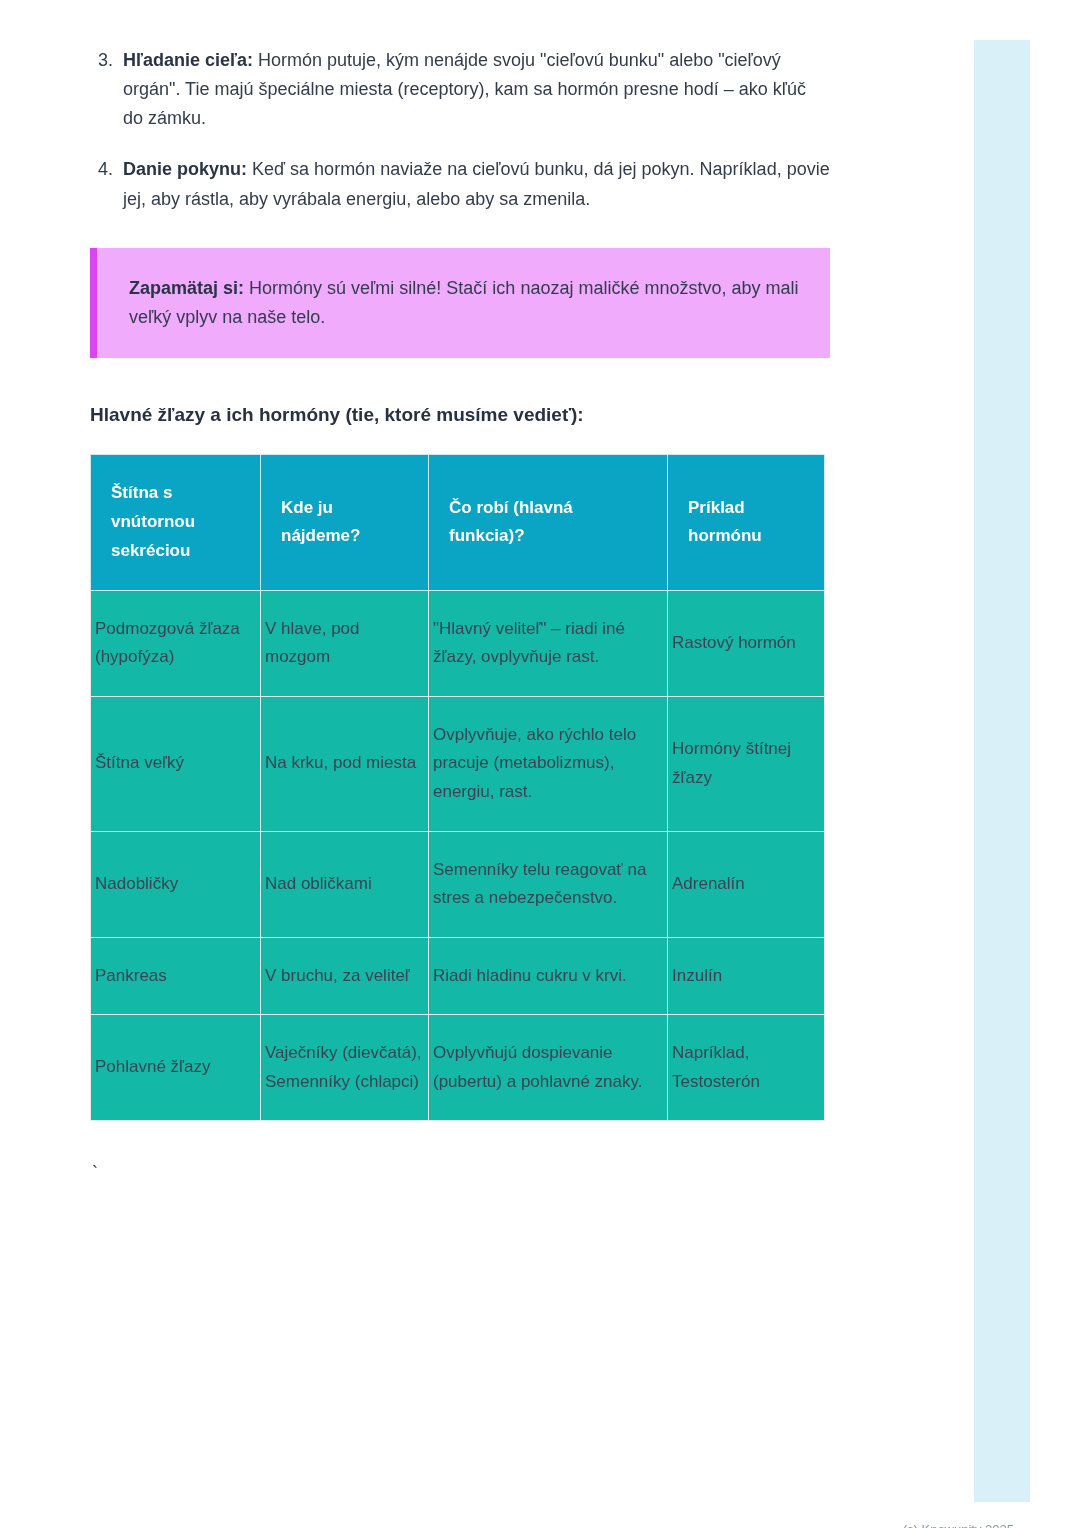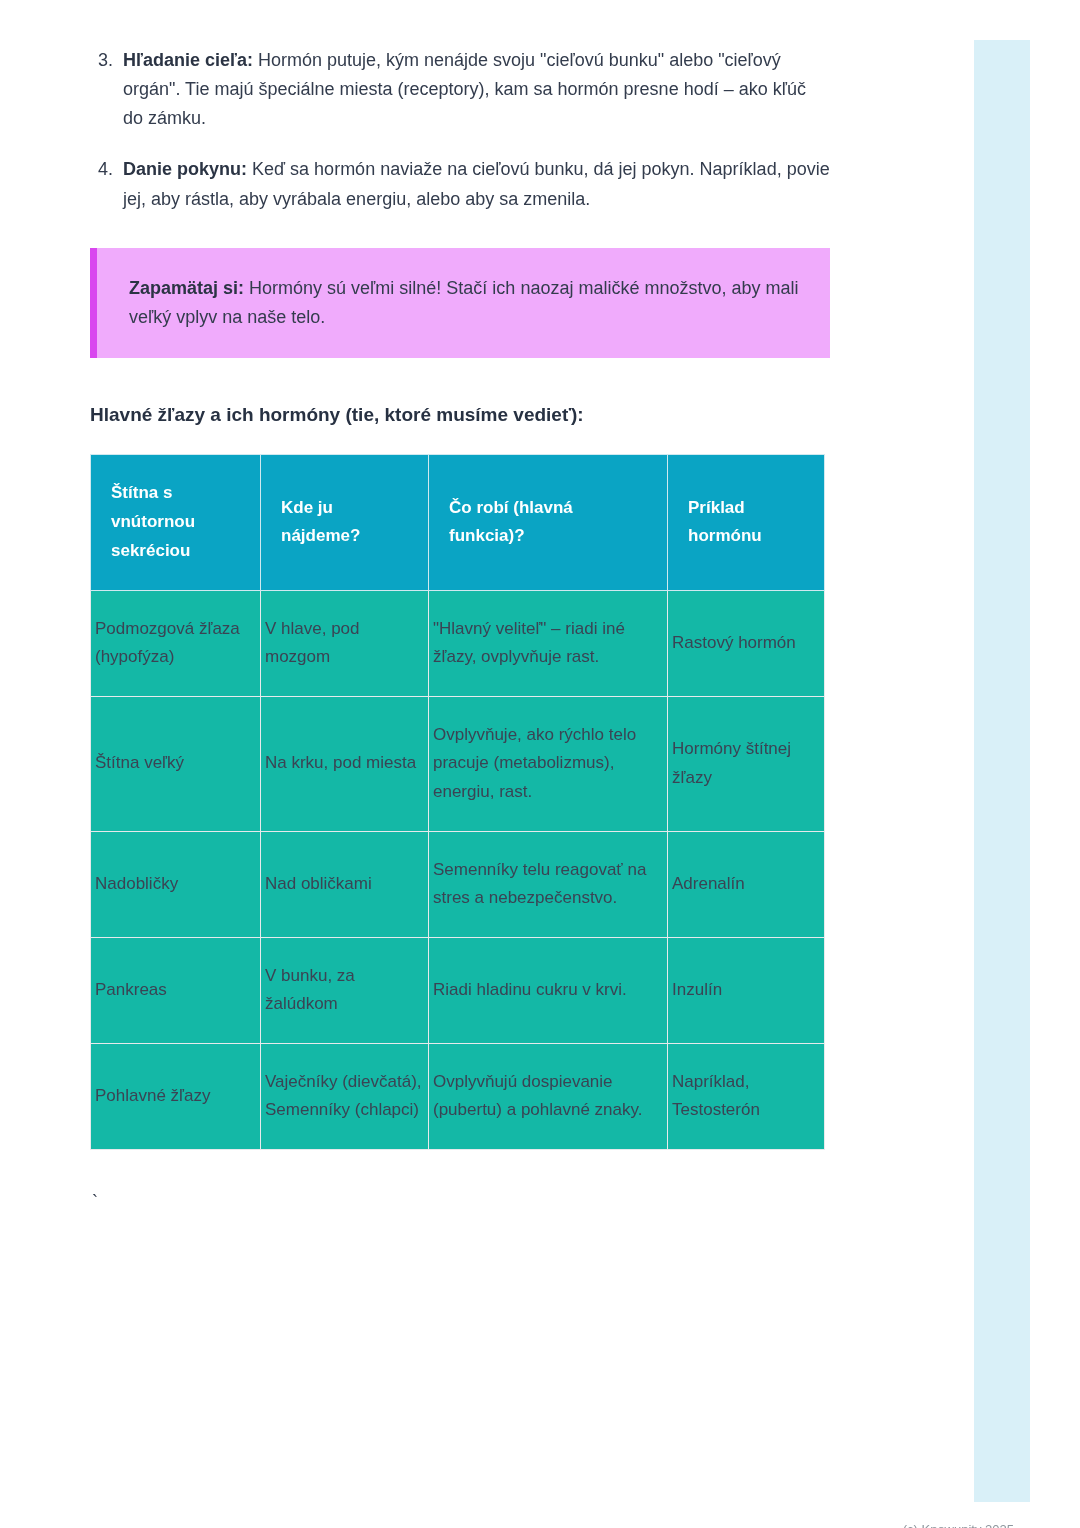--- a/index.html
+++ b/index.html
@@ -157,21 +157,21 @@
           <td>Hormóny štítnej žľazy</td>
         </tr>
         <tr>
           <td>Nadobličky</td>
           <td>Nad obličkami</td>
           <td>Semenníky telu reagovať na stres a nebezpečenstvo.</td>
           <td>Adrenalín</td>
         </tr>
         <tr>
           <td>Pankreas</td>
-          <td>V bunku, za žalúdkom</td>
+          <td>V bruchu, za veliteľ</td>
           <td>Riadi hladinu cukru v krvi.</td>
           <td>Inzulín</td>
         </tr>
         <tr>
           <td>Pohlavné žľazy</td>
           <td>Vaječníky (dievčatá), Semenníky (chlapci)</td>
           <td>Ovplyvňujú dospievanie (pubertu) a pohlavné znaky.</td>
           <td>Napríklad, Testosterón</td>
         </tr>
       </tbody>

